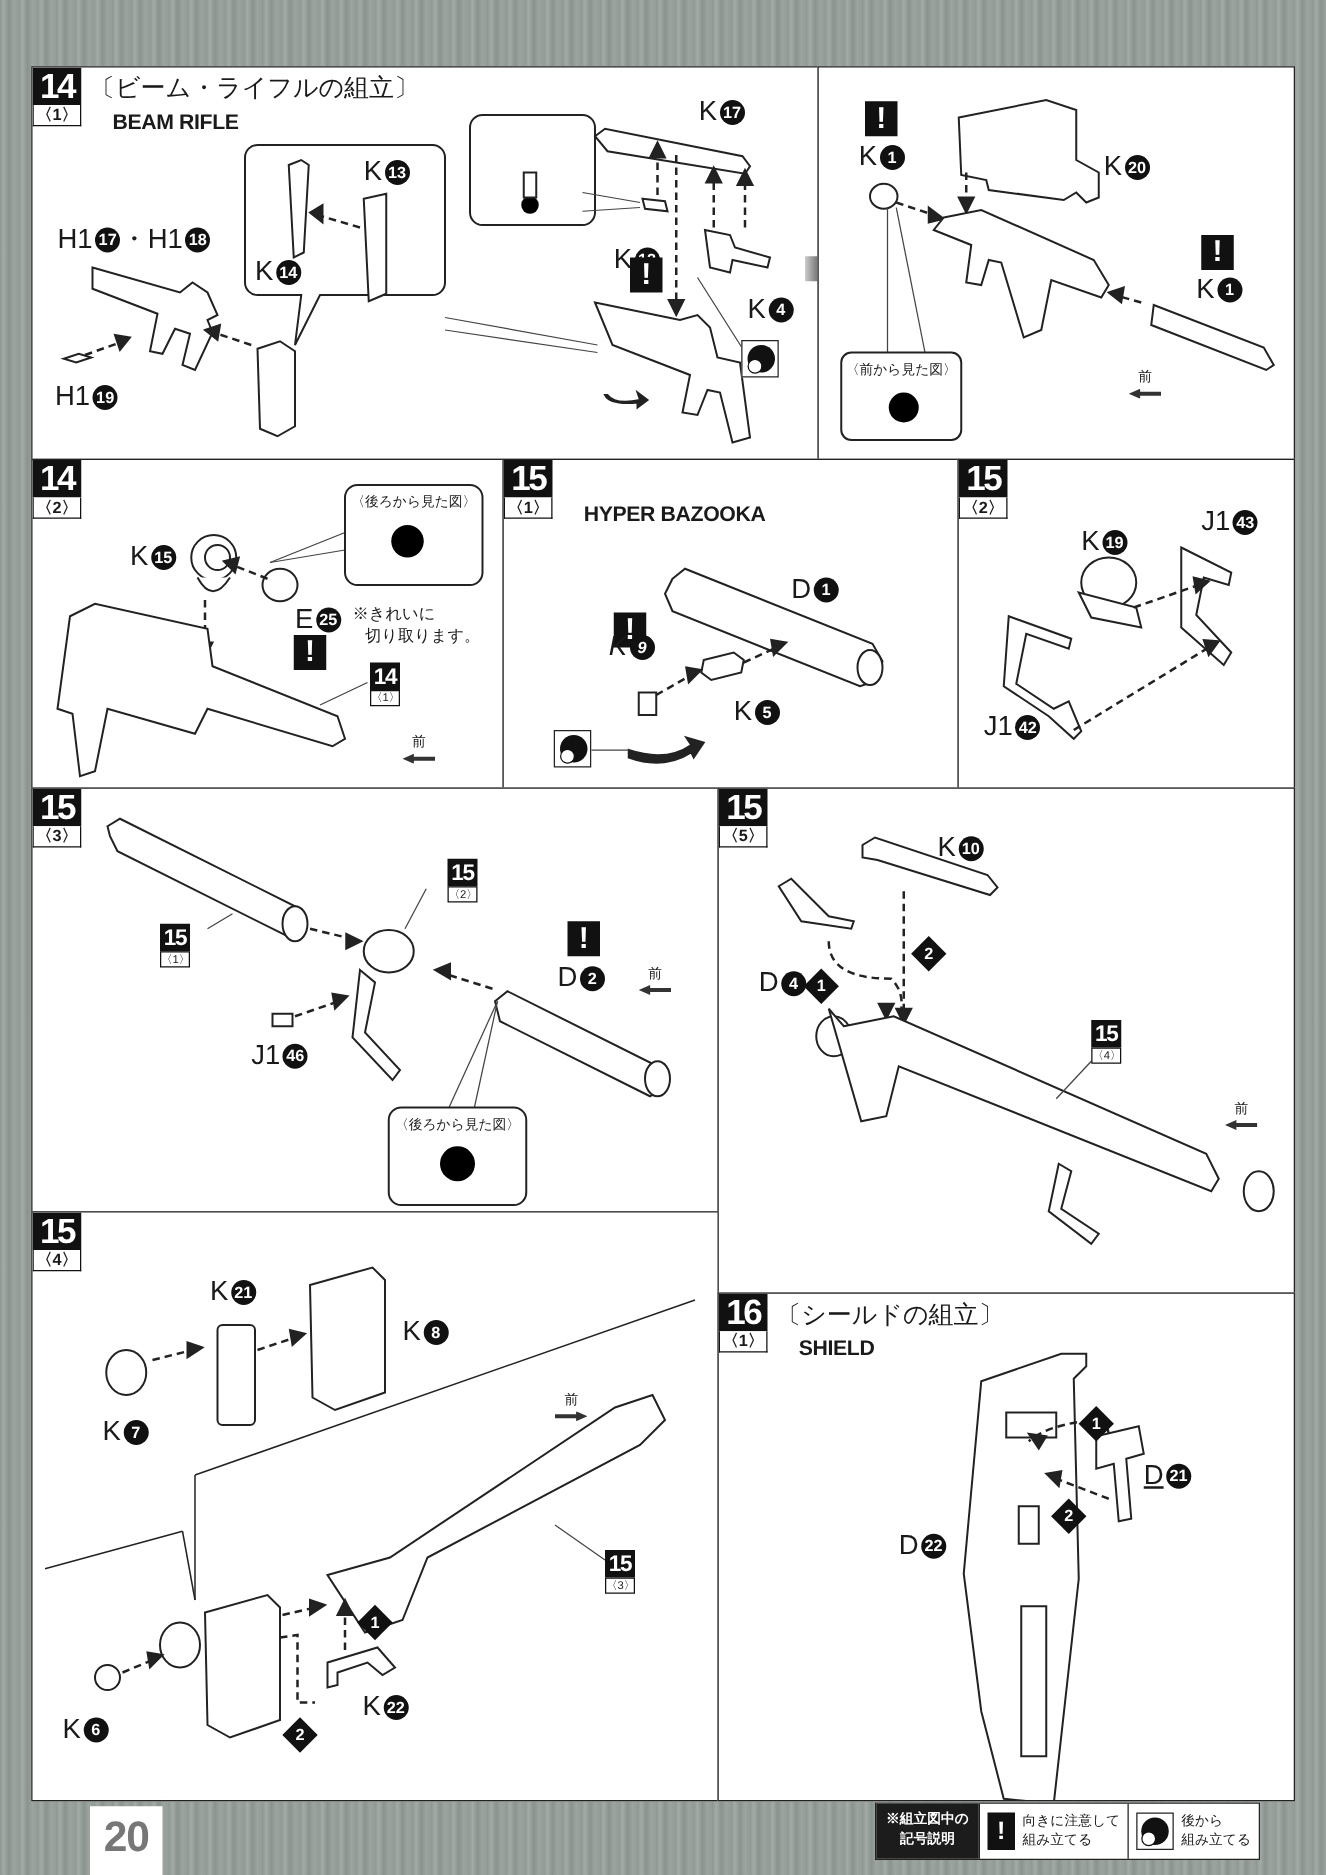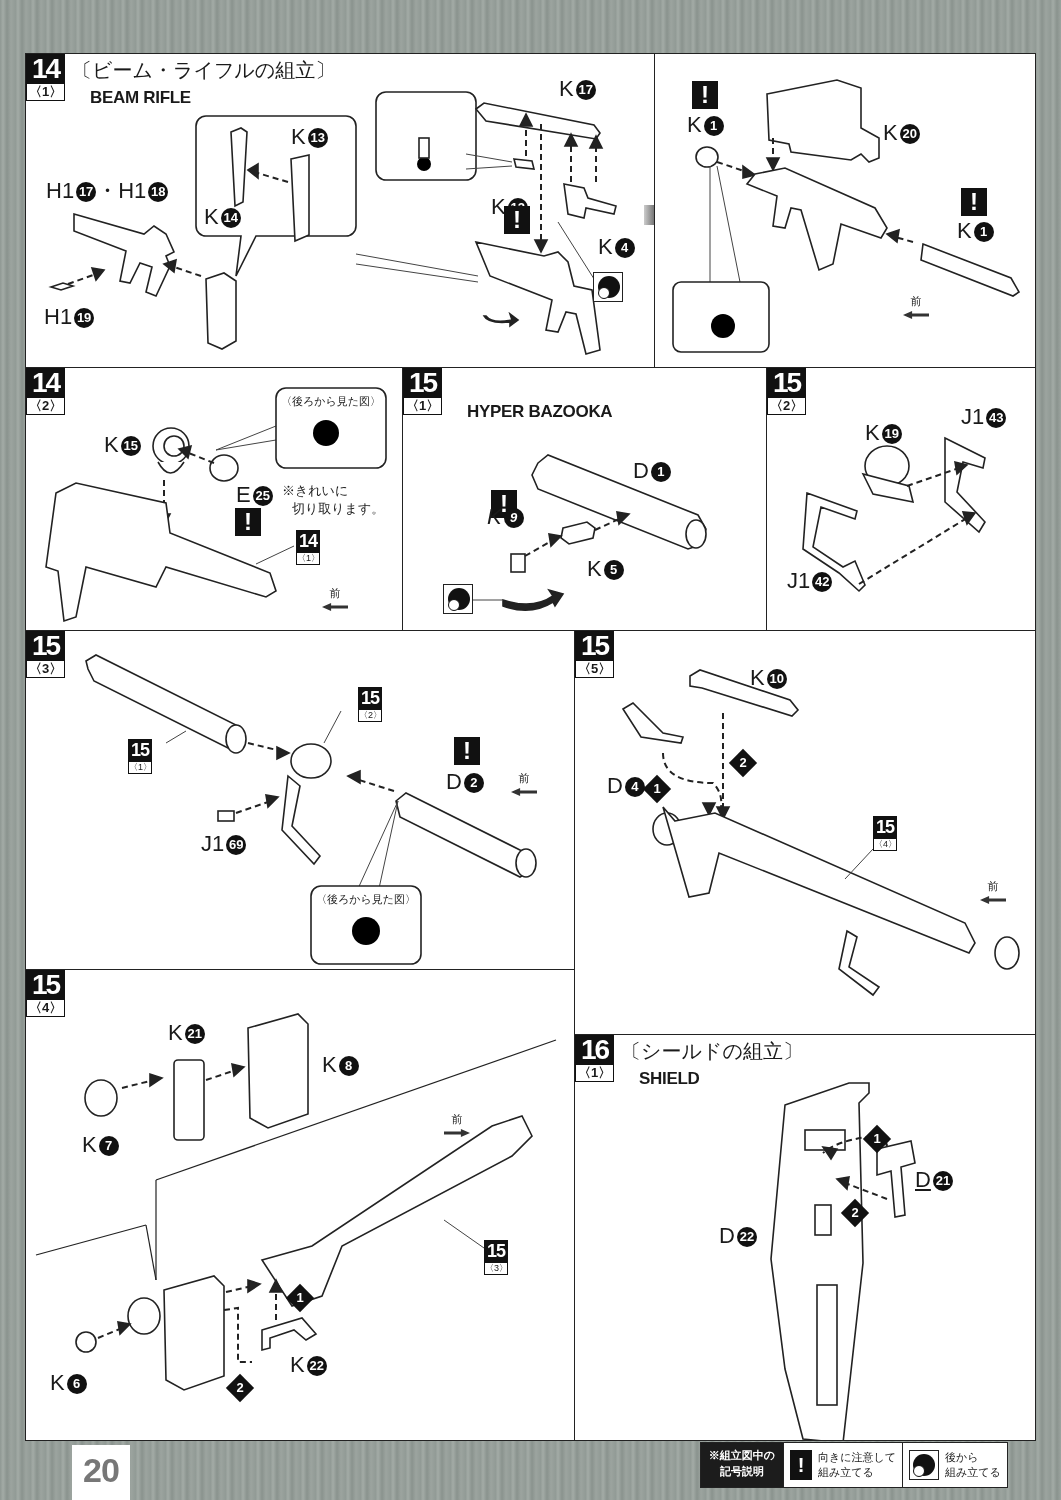--- a/index.html
+++ b/index.html
@@ -148,20 +148,23 @@
   <div class="lbl" style="left:32px;top:58px;">
     <span>K</span><span class="c">1</span>
   </div>
   <div class="lbl" style="left:228px;top:66px;">
     <span>K</span><span class="c">20</span>
   </div>
   <div class="warn" style="left:306px;top:134px;">!</div>
   <div class="lbl" style="left:302px;top:164px;">
     <span>K</span><span class="c">1</span>
   </div>
+  <div class="bubble" style="left:18px;top:228px;width:96px;height:70px;background:transparent;border:none;">
+    <div class="cap" style="font-size:11px;">〈前から見た図〉</div>
+  </div>
   <div class="front" style="left:248px;top:240px;">
     <span>前</span>
     <span class="ar"></span>
   </div>
 </div>
 
 <div class="panel" style="left:25px;top:367px;width:378px;height:264px;">
   <div class="step">
     <div class="step-num">14</div>
     <div class="step-sub">〈2〉</div>
@@ -300,21 +303,21 @@
   </div>
   <div class="ref" style="left:332px;top:56px;">
     <div class="n">15</div>
     <div class="s">〈2〉</div>
   </div>
   <div class="warn" style="left:428px;top:106px;">!</div>
   <div class="lbl" style="left:420px;top:138px;">
     <span>D</span><span class="c">2</span>
   </div>
   <div class="lbl" style="left:175px;top:200px;">
-    <span>J1</span><span class="c">69</span>
+    <span>J1</span><span class="c">46</span>
   </div>
   <div class="front" style="left:485px;top:140px;">
     <span>前</span>
     <span class="ar"></span>
   </div>
 </div>
 
 <div class="panel" style="left:574px;top:630px;width:462px;height:405px;">
   <div class="step">
     <div class="step-num">15</div>

